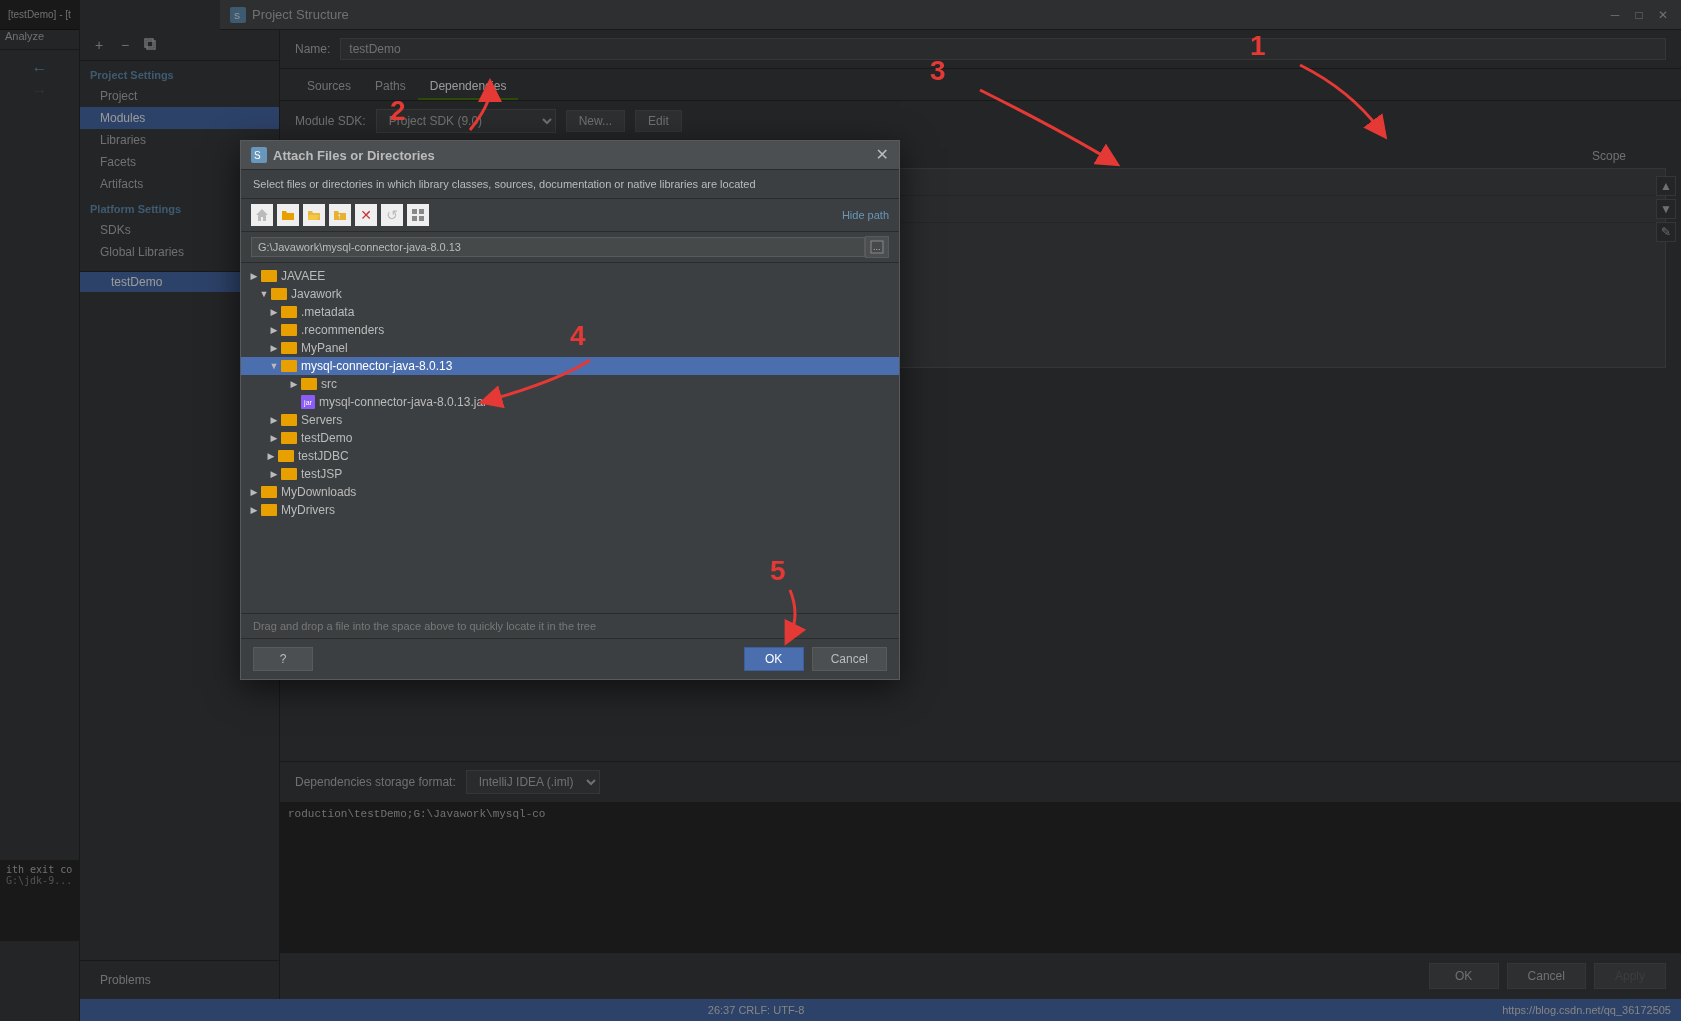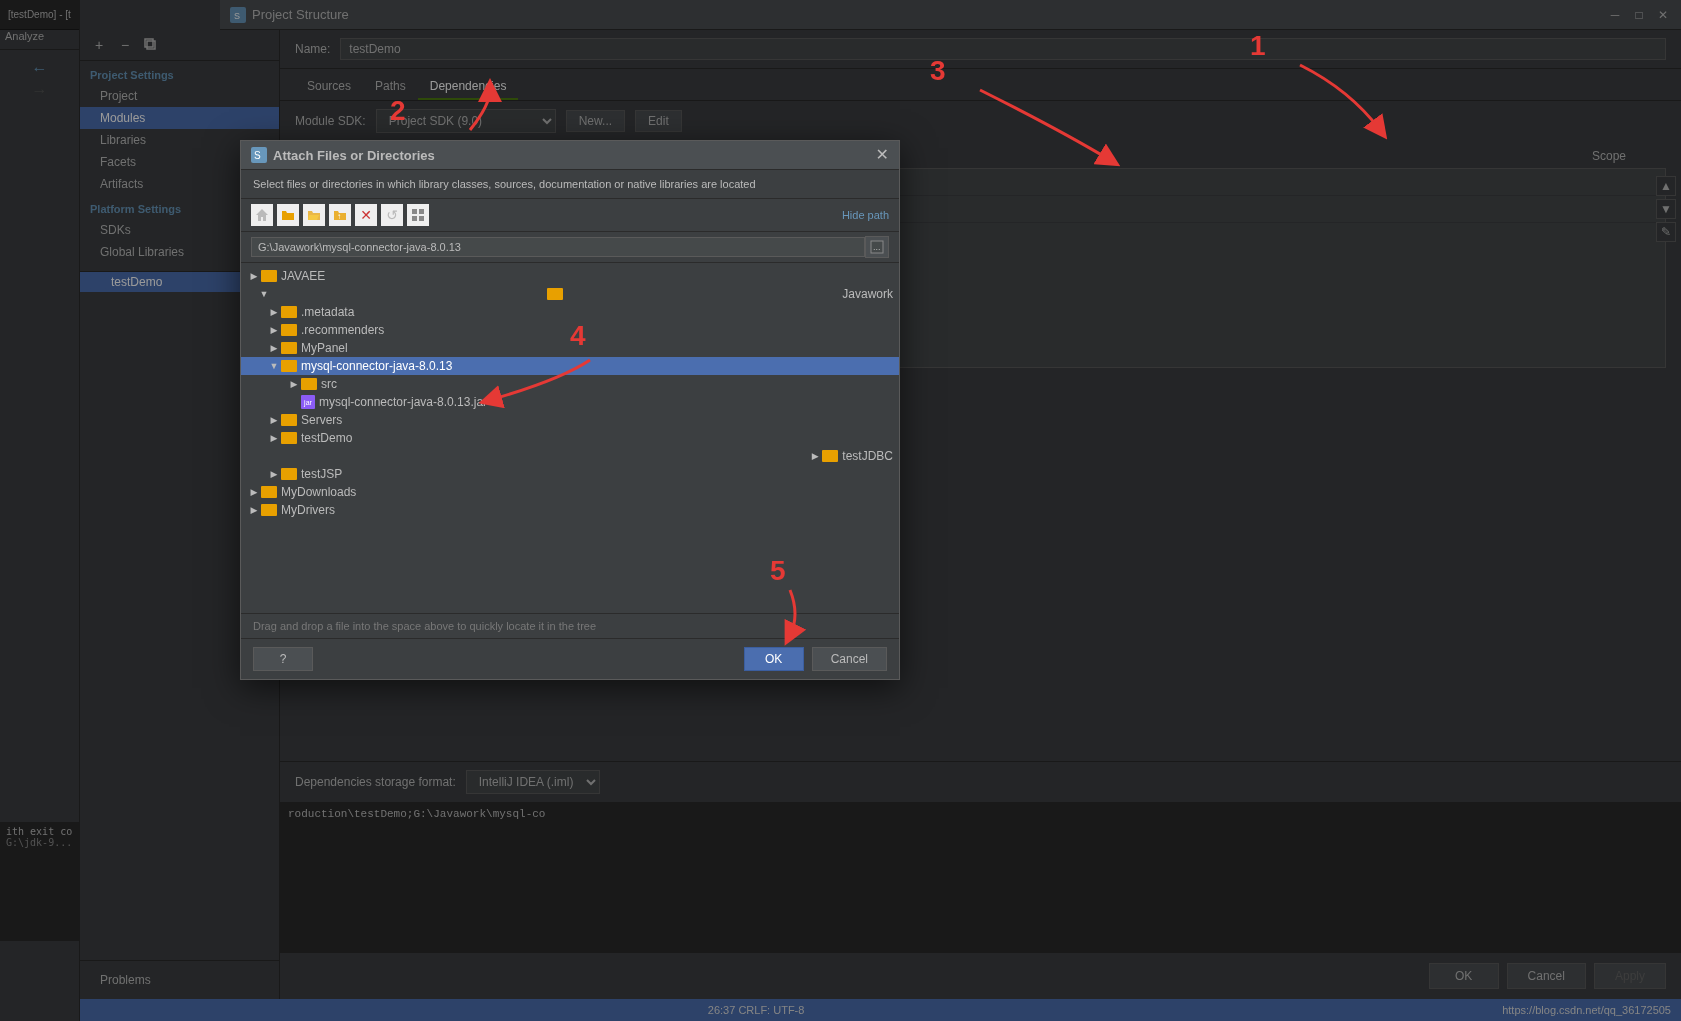--- a/index.html
+++ b/index.html
@@ -516,21 +516,21 @@
     </div>
     <div style="height:20px;background:#3c3f41;border-bottom:1px solid #2b2b2b;display:flex;align-items:flex-start;padding:0 5px;gap:6px;">
       <span style="font-size:11px;color:#bbbbbb;cursor:pointer;">Analyze</span>
     </div>
 
     <div style="display:flex;flex-direction:column;align-items:center;padding:8px 0;gap:4px;">
       <div style="font-size:16px;color:#6897bb;cursor:pointer;">←</div>
       <div style="font-size:16px;color:#555;cursor:pointer;">→</div>
     </div>
 
-    <div style="position:absolute;bottom:80px;left:0;right:0;background:#2b2b2b;height:119px;overflow:hidden;padding:4px 6px;font-family:monospace;font-size:10px;color:#bbbbbb;">
+    <div style="position:absolute;bottom:80px;left:0;right:0;background:#2b2b2b;height:81px;overflow:hidden;padding:4px 6px;font-family:monospace;font-size:10px;color:#bbbbbb;">
       <div>ith exit co</div>
       <div style="color:#888;">G:\jdk-9...</div>
     </div>
   </div>
 
   <div class="side-panel-outer" style="position:absolute;top:30px;left:80px;width:200px;height:calc(100% - 52px);background:#3c3f41;">
 
     <div class="top-toolbar">
       <div class="toolbar-btn-small" title="Add">+</div>
       <div class="toolbar-btn-small" title="Remove">−</div>
@@ -697,21 +697,21 @@
         </button>
       </div>
 
       <div class="file-tree" id="file-tree-container">
 
           <div class="tree-item" style="padding-left: 6px;">
             <span class="tree-arrow closed"></span>
             <div class="tree-folder-icon"></div>
             <span>JAVAEE</span>
           </div>
-          <div class="tree-item" style="padding-left: 16px; justify-content: space-between;">
+          <div class="tree-item" style="padding-left: 16px;">
             <span class="tree-arrow open"></span>
             <div class="tree-folder-icon"></div>
             <span>Javawork</span>
           </div>
           <div class="tree-item" style="padding-left: 26px;">
             <span class="tree-arrow closed"></span>
             <div class="tree-folder-icon"></div>
             <span>.metadata</span>
           </div>
           <div class="tree-item" style="padding-left: 26px;">
@@ -742,21 +742,21 @@
           <div class="tree-item" style="padding-left: 26px;">
             <span class="tree-arrow closed"></span>
             <div class="tree-folder-icon"></div>
             <span>Servers</span>
           </div>
           <div class="tree-item" style="padding-left: 26px;">
             <span class="tree-arrow closed"></span>
             <div class="tree-folder-icon"></div>
             <span>testDemo</span>
           </div>
-          <div class="tree-item" style="padding-left: 12px; justify-content: flex-end;">
+          <div class="tree-item" style="padding-left: 23px;">
             <span class="tree-arrow closed"></span>
             <div class="tree-folder-icon"></div>
             <span>testJDBC</span>
           </div>
           <div class="tree-item" style="padding-left: 26px;">
             <span class="tree-arrow closed"></span>
             <div class="tree-folder-icon"></div>
             <span>testJSP</span>
           </div>
           <div class="tree-item" style="padding-left: 6px;">

